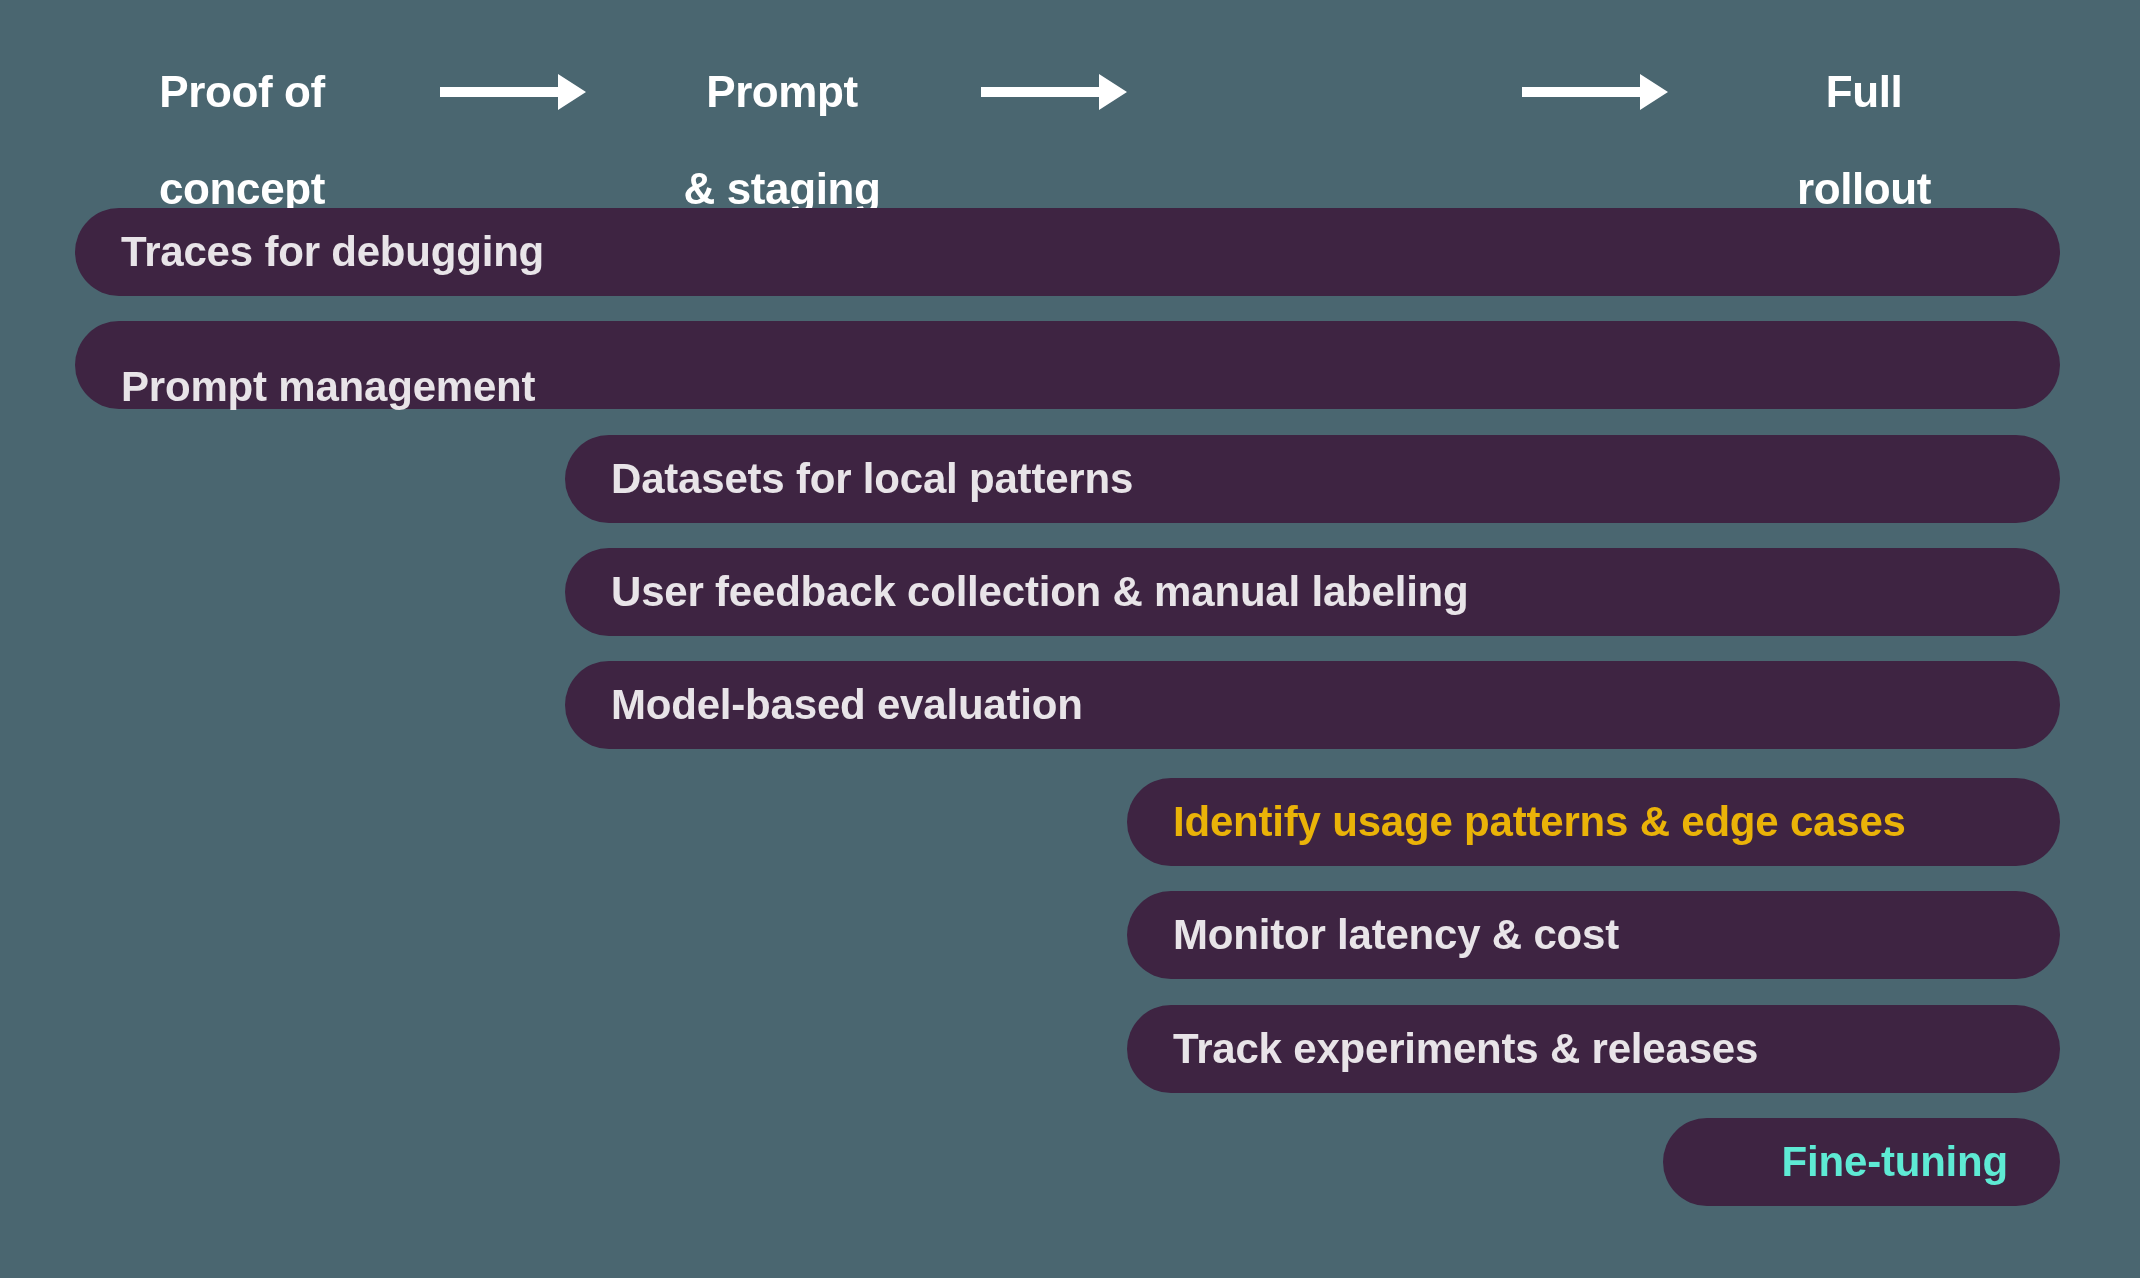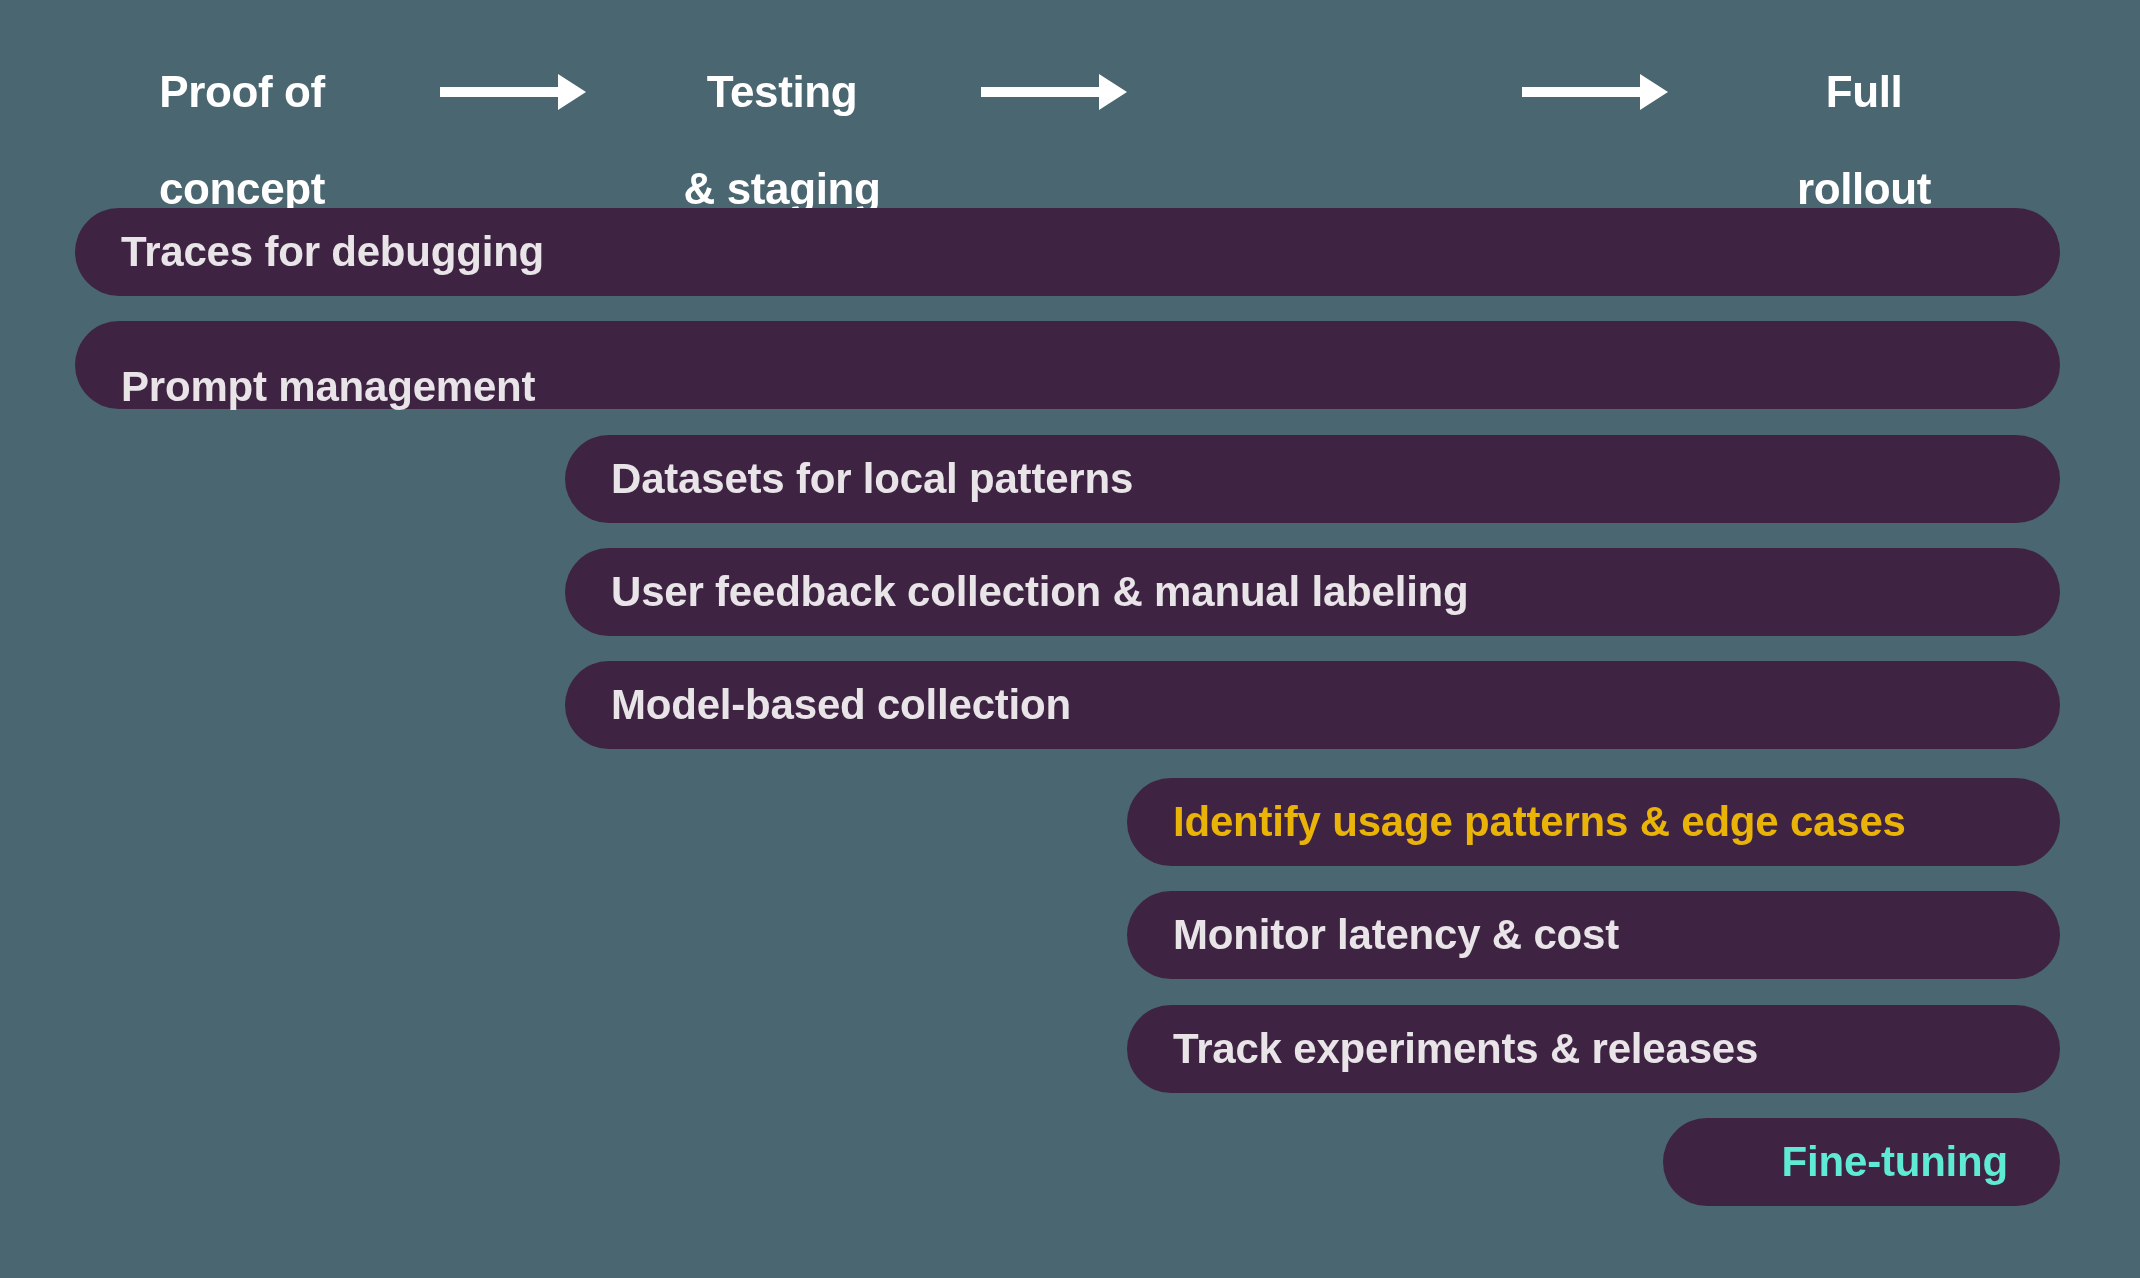--- a/index.html
+++ b/index.html
@@ -73,21 +73,21 @@
 </head>
 <body>
 
 <div id="canvas" style="background: rgb(74, 102, 112);">
 
   <div class="stage-label" style="left: 72px; color: rgb(255, 255, 255);">
     <div>Proof of</div>
     <div>concept</div>
   </div>
   <div class="stage-label" style="left: 612px; color: rgb(255, 255, 255);">
-    <div>Testing</div>
+    <div>Prompt</div>
     <div>&amp; staging</div>
   </div>
   <div class="stage-label" style="left: 1694px; color: rgb(255, 255, 255);">
     <div>Full</div>
     <div>rollout</div>
   </div>
 
   <div class="stage-arrow" style="left: 440px;">
     <svg width="146" height="48" viewBox="0 0 146 48" xmlns="http://www.w3.org/2000/svg">
       <path d="M0 19 H118 V6 L146 24 L118 42 V29 H0 Z" fill="#FFFFFF"></path>
@@ -110,21 +110,21 @@
   <div class="pill" style="left: 75px; top: 321px; width: 1985px; background: rgb(62, 36, 66);">
     <span class="pill-label" style="color: rgb(232, 228, 232); margin-top: 44px;">Prompt management</span>
   </div>
   <div class="pill" style="left: 565px; top: 435px; width: 1495px; background: rgb(62, 36, 66);">
     <span class="pill-label" style="color: rgb(232, 228, 232);">Datasets for local patterns</span>
   </div>
   <div class="pill" style="left: 565px; top: 548px; width: 1495px; background: rgb(62, 36, 66);">
     <span class="pill-label" style="color: rgb(232, 228, 232);">User feedback collection &amp; manual labeling</span>
   </div>
   <div class="pill" style="left: 565px; top: 661px; width: 1495px; background: rgb(62, 36, 66);">
-    <span class="pill-label" style="color: rgb(232, 228, 232);">Model-based collection</span>
+    <span class="pill-label" style="color: rgb(232, 228, 232);">Model-based evaluation</span>
   </div>
   <div class="pill" style="left: 1127px; top: 778px; width: 933px; background: rgb(62, 36, 66);">
     <span class="pill-label" style="color: #eab308;">Identify usage patterns &amp; edge cases</span>
   </div>
   <div class="pill" style="left: 1127px; top: 891px; width: 933px; background: rgb(62, 36, 66); text-align: right;">
     <span class="pill-label" style="color: rgb(232, 228, 232);">Monitor latency &amp; cost</span>
   </div>
   <div class="pill" style="left: 1127px; top: 1005px; width: 933px; background: rgb(62, 36, 66);">
     <span class="pill-label" style="color: rgb(232, 228, 232);">Track experiments &amp; releases</span>
   </div>

